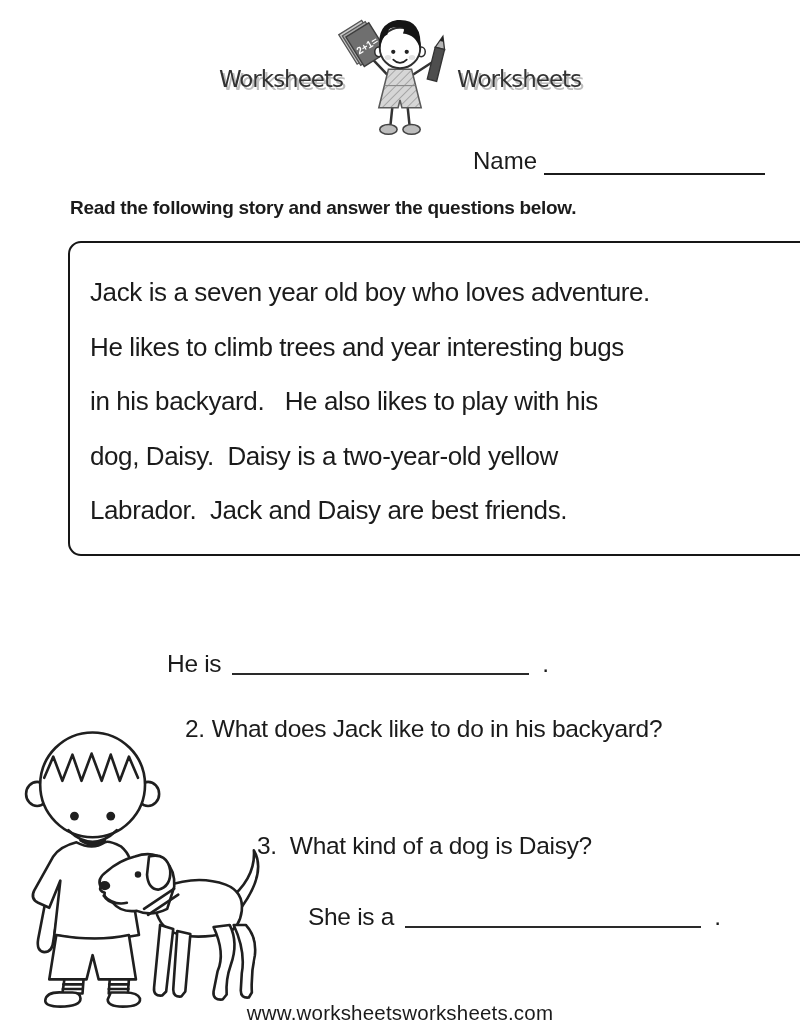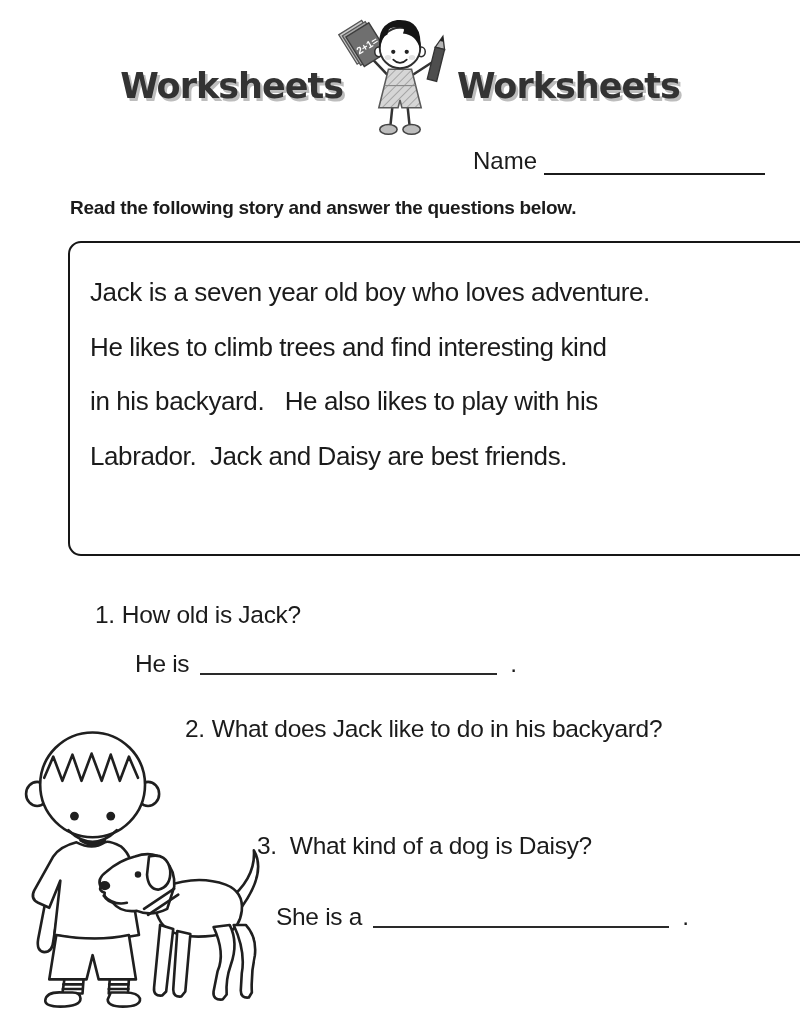--- a/index.html
+++ b/index.html
@@ -9,21 +9,21 @@
     --logo-shadow:#bdbdbd;
   }
   html,body{margin:0;padding:0;background:#888;}
   .page{
     position:relative;width:800px;height:1035px;margin:0 auto;background:#ffffff;
     font-family:"Liberation Sans",sans-serif;color:var(--ink);overflow:hidden;
   }
   
   .logo{position:absolute;top:10px;left:0;right:0;display:flex;justify-content:center;align-items:flex-start;gap:4px;}
   .logo-word{
-    font-size:35px;font-weight:700;letter-spacing:-1px;padding-top:56px;
+    font-size:23px;font-weight:400;letter-spacing:-1px;padding-top:56px;
     color:var(--logo-text);text-shadow:2.5px 2.5px 0 var(--logo-shadow);
     font-family:"DejaVu Sans","Liberation Sans",sans-serif;
   }
   .logo-boy{width:106px;height:128px;overflow:visible;flex:0 0 auto;}
   
   .name-row{position:absolute;top:147px;left:473px;font-size:24px;white-space:nowrap;}
   .name-blank{display:inline-block;width:221px;height:26px;border-bottom:2px solid var(--ink);vertical-align:bottom;margin-left:7px;}
   
   .instruction{position:absolute;top:197px;left:63px;font-size:19px;font-weight:600;letter-spacing:-0.3px;white-space:nowrap;margin-left:7px;}
   
@@ -32,21 +32,21 @@
     border:2.5px solid #161616;border-radius:13px;padding:22px 14px 0 20px;
   }
   .story-line{font-size:26px;letter-spacing:-0.4px;line-height:54.5px;white-space:pre;}
   
   .question{position:absolute;font-size:24.5px;letter-spacing:-0.3px;white-space:nowrap;}
   .q-num{margin-right:7px;}
   #q1{top:601px;left:95px;}
   #q2{top:715px;left:185px;}
   #q3{top:832px;left:257px;}
   #q3 .q-num{margin-right:13px;}
-  .answer{position:absolute;font-size:24.5px;letter-spacing:-0.3px;white-space:nowrap;}
+  .answer{position:absolute;font-size:24.5px;letter-spacing:-0.3px;white-space:nowrap;margin-left:32px;}
   #a1{top:649px;left:135px;}
   #a2{top:772px;left:188px;}
   #a3{top:902px;left:276px;text-align:center;}
   .answer-blank{display:inline-block;height:24px;border-bottom:2.5px solid var(--line);vertical-align:-3px;margin:0 13px 0 11px;}
   #a1 .answer-blank{width:297px;}
   #a2 .answer-blank{width:396px;}
   #a3 .answer-blank{width:296px;}
   
   .kid-dog{position:absolute;top:727px;left:16px;width:254px;height:281px;overflow:visible;}
   
@@ -105,28 +105,26 @@
   </div>
 
   <div class="name-row">
     <span>Name</span><span class="name-blank"></span>
   </div>
 
   <div class="instruction">Read the following story and answer the questions below.</div>
 
   <div class="story-box">
     <div class="story-line">Jack is a seven year old boy who loves adventure.</div>
-    <div class="story-line">He likes to climb trees and find interesting kind</div>
+    <div class="story-line">He likes to climb trees and year interesting bugs</div>
     <div class="story-line">in his backyard.   He also likes to play with his</div>
+    <div class="story-line">dog, Daisy.  Daisy is a two-year-old yellow</div>
     <div class="story-line">Labrador.  Jack and Daisy are best friends.</div>
   </div>
 
-  <div class="question" id="q1">
-    <span class="q-num">1.</span><span class="q-text">How old is Jack?</span>
-  </div>
   <div class="answer" id="a1">
     <span>He is</span><span class="answer-blank"></span><span>.</span>
   </div>
 
   <div class="question" id="q2">
     <span class="q-num">2.</span><span class="q-text">What does Jack like to do in his backyard?</span>
   </div>
 
   <div class="question" id="q3">
     <span class="q-num">3.</span><span class="q-text">What kind of a dog is Daisy?</span>
@@ -181,14 +179,15 @@
       <ellipse cx="88" cy="157" rx="5.5" ry="4.5" fill="#1f1f1f" stroke="none"></ellipse>
       <circle cx="121" cy="146" r="3.2" fill="#1f1f1f" stroke="none"></circle>
 
       <path d="M132,128 Q150,124 153,142 Q154,158 141,161 Q131,160 130,146 Z"></path>
 
       <line x1="127" y1="180" x2="157" y2="160"></line>
       <line x1="131" y1="186" x2="161" y2="166"></line>
     </g>
   </svg>
 
+  <div class="footer-url">www.worksheetsworksheets.com</div>
 
 </div>
 
 </body></html>

